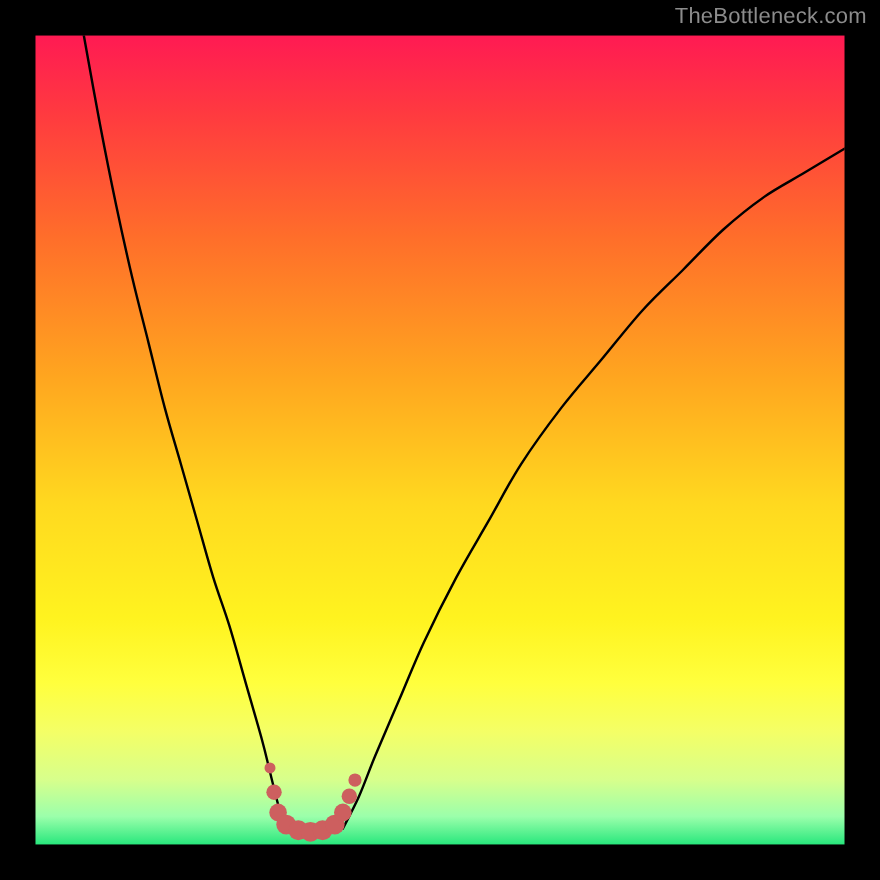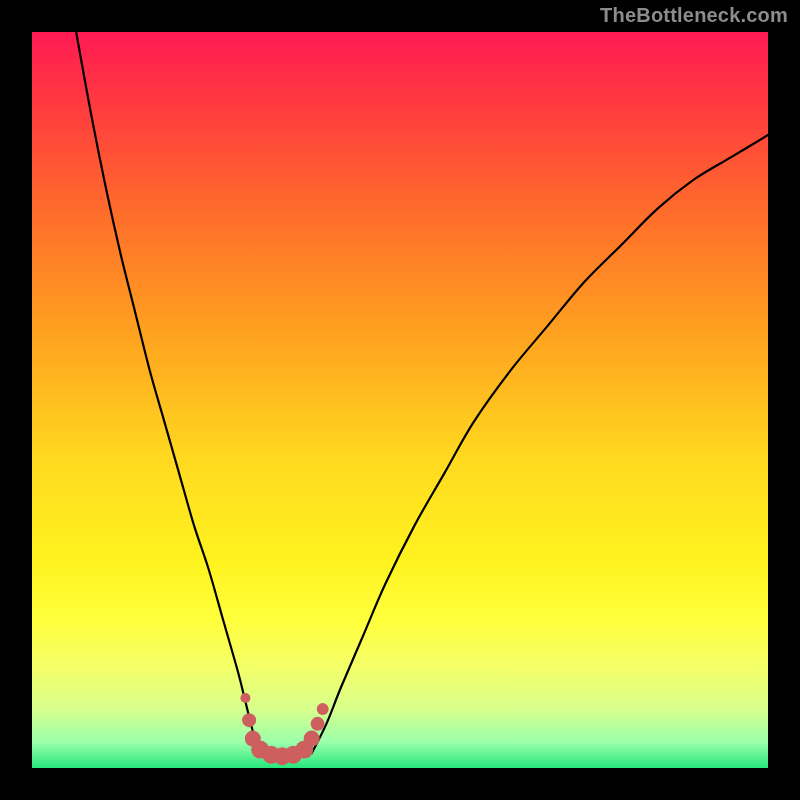--- a/index.html
+++ b/index.html
@@ -29,21 +29,21 @@
   .gradient {
     position: absolute;
     inset: 0;
   }
   .attribution {
     position: absolute;
     top: 4px;
     right: 12px;
     font-family: Arial, Helvetica, sans-serif;
     font-size: 20px;
-    font-weight: 700;
+    font-weight: 400;
     color: #8c8c8c;
     letter-spacing: 0.2px;
   }
   svg.curves {
     position: absolute;
     inset: 0;
   }
 </style>
 </head>
 <body>

